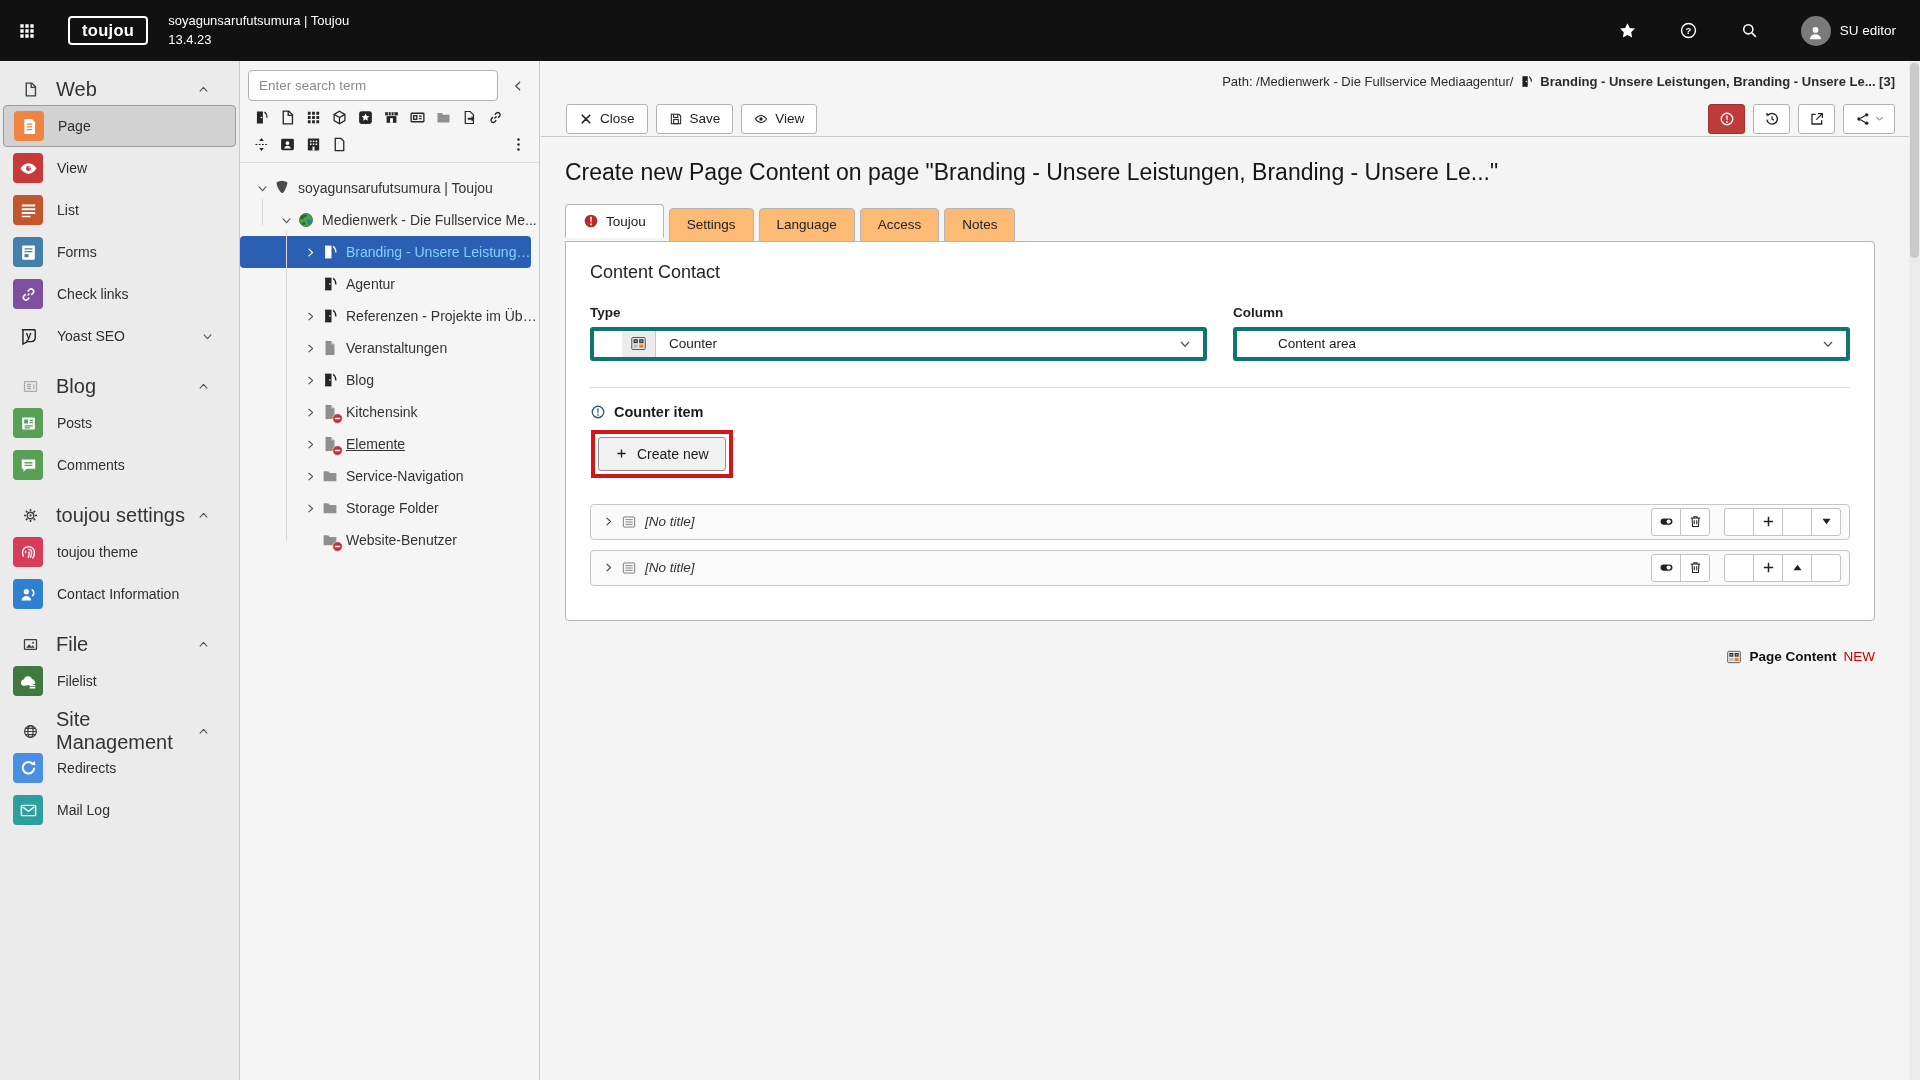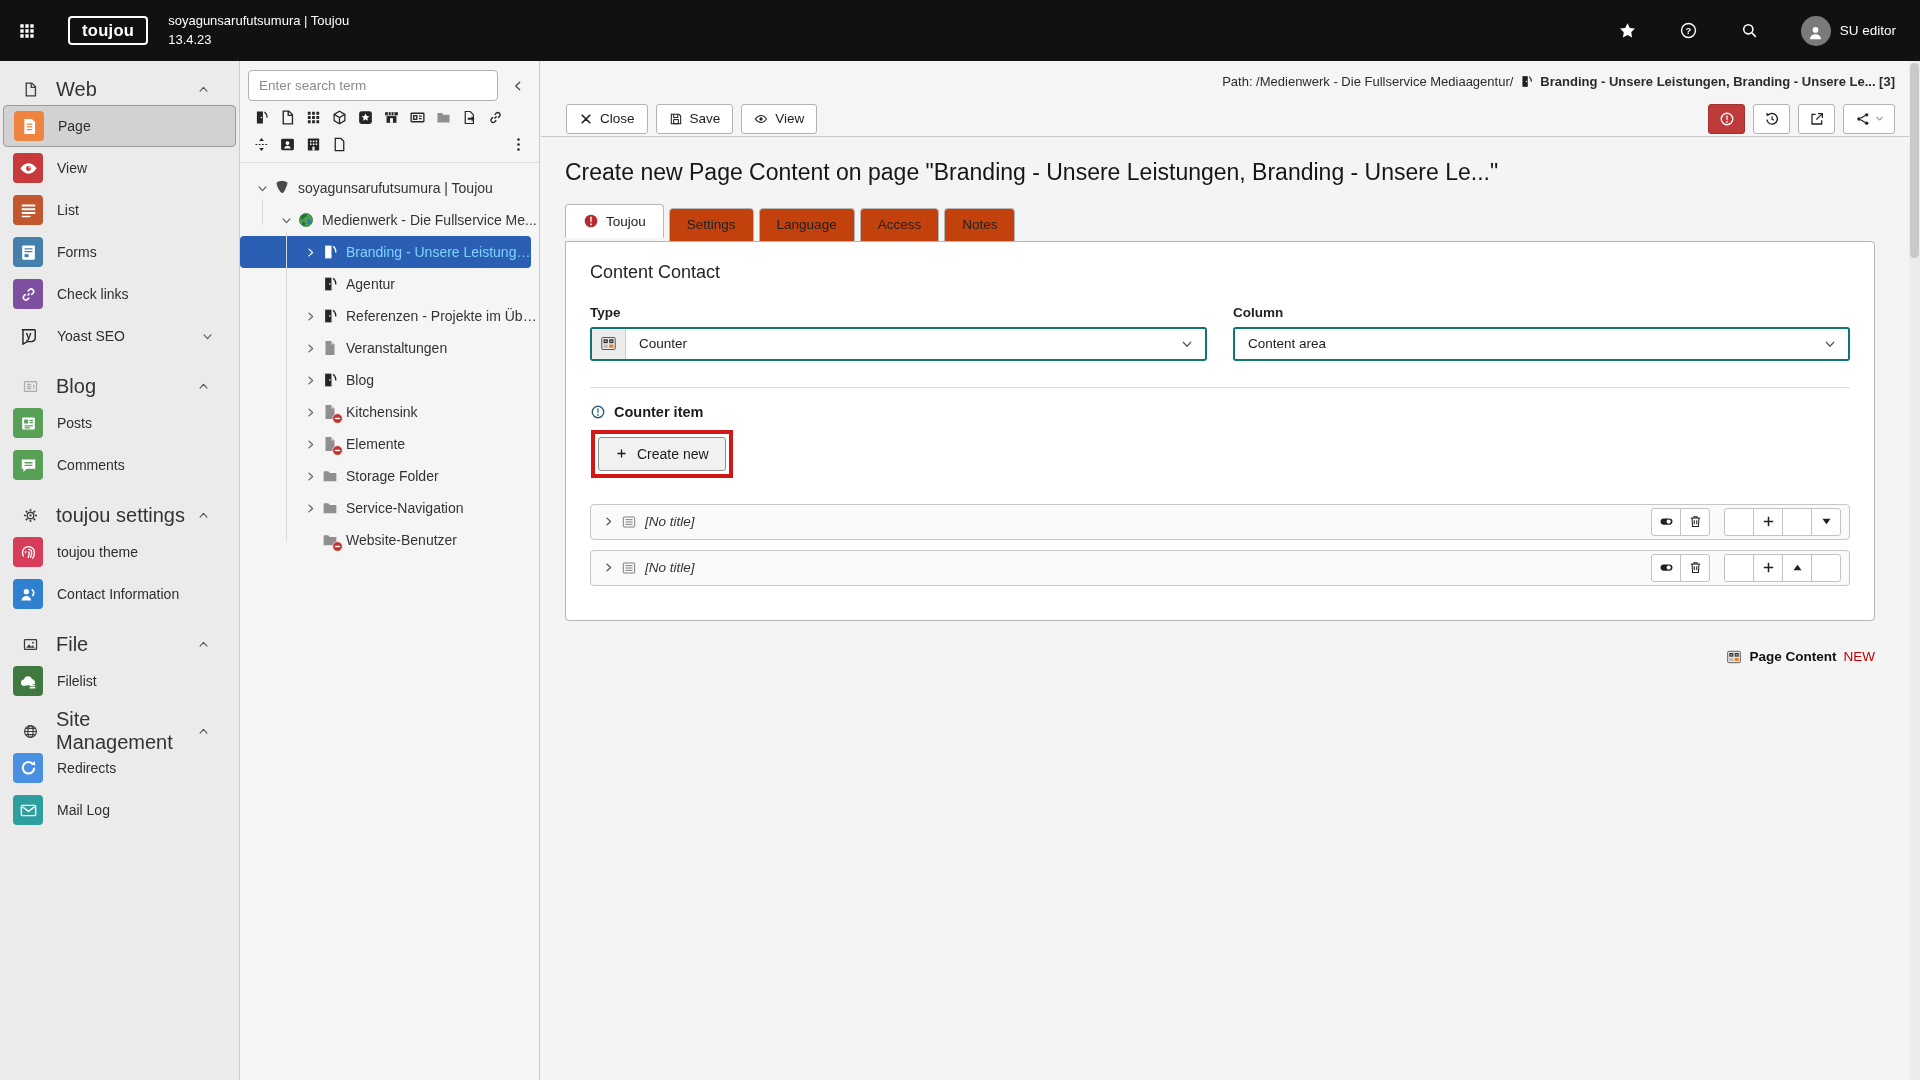--- a/index.html
+++ b/index.html
@@ -92,31 +92,31 @@
     gap:4px; background:#fff; border:1px solid #b3b3b3; border-radius:3px; color:#222; cursor:pointer; }
   .ibtn .ic { width:16px; height:16px; }
   .ibtn.danger { background:#bf3a3a; border-color:#a33030; color:#fff; }
   .ibtn.share { width:52px; }
   .ibtn.share .chev { width:9px; height:9px; color:#555; }
 
   #content { padding:0 45px 0 24px; }
   #page-title { font-size:23px; font-weight:400; color:#161616; margin:22px 0 17px; }
   #tabs { position:relative; z-index:2; }
   .tab { display:inline-flex; align-items:center; gap:7px; height:34px; padding:0 17px;
-    background:#c2410c; border:1px solid #b5b5b5; border-radius:4px 4px 0 0; margin-right:5px;
+    background:#fdba74; border:1px solid #b5b5b5; border-radius:4px 4px 0 0; margin-right:5px;
     font-size:13.5px; color:#222; cursor:pointer; position:relative; top:1px; }
   .tab.active { background:#fff; border-bottom-color:#fff; }
   .tab .err { width:16px; height:16px; }
   #panel { background:#fff; border:1px solid #b5b5b5; border-radius:0 4px 4px 4px;
     padding:20px 24px 24px; position:relative; z-index:1; }
   #panel h2 { font-size:18px; font-weight:400; color:#262626; margin-bottom:22px; }
   .fgrid { display:grid; grid-template-columns:1fr 1fr; column-gap:26px; }
   .flabel { font-size:13.5px; font-weight:700; color:#1f1f1f; margin-bottom:7px; }
-  .ctl { display:flex; align-items:center; height:34px; border:2px solid #0f766e; border-radius:3px;
-    background:#fff; cursor:pointer; }
+  .ctl { display:flex; align-items:center; height:34px; border:4px solid #0f766e; border-radius:3px;
+    background:#fff; cursor:pointer;padding-left:28px; }
   .ctl-icon { width:34px; height:100%; background:#ececec; border-right:1px solid #c9c9c9;
     display:flex; align-items:center; justify-content:center; }
   .ctl-icon .ic { width:17px; height:17px; }
   .ctl-val { margin-left:13px; font-size:13.5px; color:#222; }
   .ctl-chev { margin-left:auto; margin-right:12px; color:#555; width:12px; height:12px; }
   #panel hr { border:none; border-top:1px solid #dcdcdc; margin:26px 0 16px; }
   .counter-head { display:flex; align-items:center; gap:8px; }
   .counter-head .ic { width:16px; height:16px; color:#2b5970; }
   .counter-head b { font-size:14.5px; font-weight:700; color:#1c1c1c; }
   .hl-box { display:inline-block; border:4px solid #d21717; padding:3px; margin:10px 0 0 1px; }
@@ -769,54 +769,54 @@
             <use href="#i-chevr"></use>
           </svg>
         </span>
         <span class="ticon" data-name="pagefill-icon"><svg class="ic main-ic" data-name="pagefill-icon">
             <use href="#i-pagefill"></use>
           </svg><svg class="ic badge" data-name="minusb-icon">
             <use href="#i-minusb"></use>
           </svg></span>
         <span class="tlabel" data-name="tree-node-label">Kitchensink</span>
       </div>
-      <div class="tnode" data-name="tree-node-elemente" style="padding-left: 62px;">
+      <div class="tnode" data-name="tree-node-elemente" style="padding-left: 62px; text-decoration: underline;">
         <span class="exp" data-name="expander-right">
           <svg class="ic chev" data-name="chevr-icon">
             <use href="#i-chevr"></use>
           </svg>
         </span>
         <span class="ticon" data-name="pagefill-icon"><svg class="ic main-ic" data-name="pagefill-icon">
             <use href="#i-pagefill"></use>
           </svg><svg class="ic badge" data-name="minusb-icon">
             <use href="#i-minusb"></use>
           </svg></span>
         <span class="tlabel" data-name="tree-node-label">Elemente</span>
       </div>
+      <div class="tnode" data-name="tree-node-service-navigation" style="padding-left: 62px;">
+        <span class="exp" data-name="expander-right">
+          <svg class="ic chev" data-name="chevr-icon">
+            <use href="#i-chevr"></use>
+          </svg>
+        </span>
+        <span class="ticon" data-name="folder-icon"><svg class="ic main-ic" data-name="folder-icon">
+            <use href="#i-folder"></use>
+          </svg></span>
+        <span class="tlabel" data-name="tree-node-label">Service-Navigation</span>
+      </div>
       <div class="tnode" data-name="tree-node-storage-folder" style="padding-left: 62px;">
         <span class="exp" data-name="expander-right">
           <svg class="ic chev" data-name="chevr-icon">
             <use href="#i-chevr"></use>
           </svg>
         </span>
         <span class="ticon" data-name="folder-icon"><svg class="ic main-ic" data-name="folder-icon">
             <use href="#i-folder"></use>
           </svg></span>
         <span class="tlabel" data-name="tree-node-label">Storage Folder</span>
-      </div>
-      <div class="tnode" data-name="tree-node-service-navigation" style="padding-left: 62px;">
-        <span class="exp" data-name="expander-right">
-          <svg class="ic chev" data-name="chevr-icon">
-            <use href="#i-chevr"></use>
-          </svg>
-        </span>
-        <span class="ticon" data-name="folder-icon"><svg class="ic main-ic" data-name="folder-icon">
-            <use href="#i-folder"></use>
-          </svg></span>
-        <span class="tlabel" data-name="tree-node-label">Service-Navigation</span>
       </div>
       <div class="tnode" data-name="tree-node-website-benutzer" style="padding-left: 62px;">
         <span class="exp" data-name="expander-none" style="visibility: hidden;"></span>
         <span class="ticon" data-name="folder-icon"><svg class="ic main-ic" data-name="folder-icon">
             <use href="#i-folder"></use>
           </svg><svg class="ic badge" data-name="minusb-icon">
             <use href="#i-minusb"></use>
           </svg></span>
         <span class="tlabel" data-name="tree-node-label">Website-Benutzer</span>
       </div>

